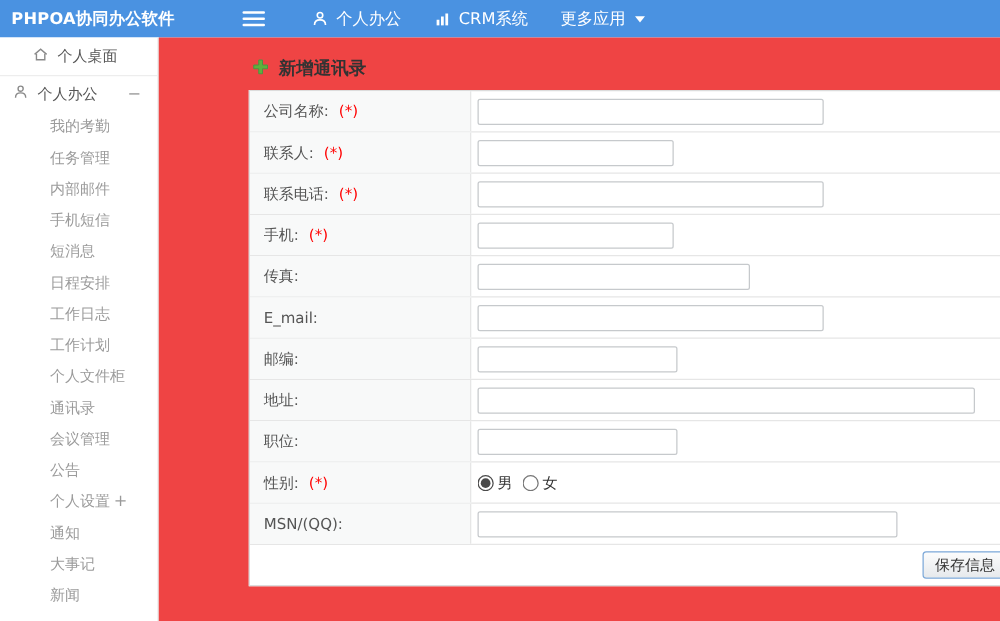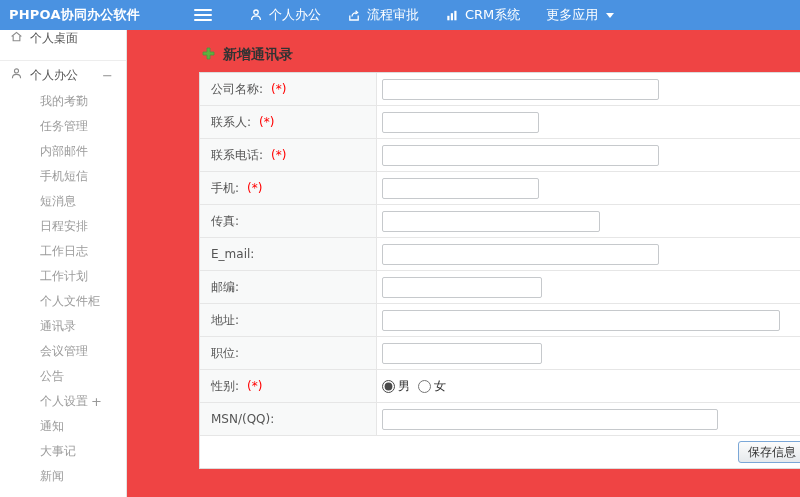--- a/index.html
+++ b/index.html
@@ -12,21 +12,21 @@
   .hamburger .bar{height:2px;background:#fff;margin:3px 0;border-radius:1px;}
   .topnav{display:flex;margin-left:24px;}
   .nav-item{display:flex;align-items:center;gap:6px;padding:0 13px;font-size:13px;
     height:30px;cursor:pointer;white-space:nowrap;}
   .nav-item svg{display:block;}
   .caret{width:0;height:0;border-left:4px solid transparent;border-right:4px solid transparent;
     border-top:5px solid #fff;margin-left:2px;}
   
   .main-row{display:flex;height:467px;}
   .sidebar{width:127px;box-sizing:border-box;background:#fff;border-right:1px solid #e3e3e3;}
-  .side-item-top{height:30px;display:flex;gap:7px;padding-left:10px;
+  .side-item-top{height:30px;display:flex;align-items:center;gap:7px;padding-left:26px;
     color:#555;font-size:12px;border-bottom:1px solid #ededed;cursor:pointer;}
   .side-section{height:28px;display:flex;align-items:center;gap:7px;padding-left:10px;
     color:#555;font-size:12px;position:relative;cursor:pointer;}
   .side-toggle{position:absolute;right:13px;color:#999;font-size:13px;cursor:pointer;}
   .side-sub{list-style:none;margin:0;padding:0 0 0 40px;}
   .side-sub li{height:25px;line-height:25px;font-size:12px;color:#9b9b9b;position:relative;
     cursor:pointer;white-space:nowrap;}
   .expand-toggle{position:absolute;right:24px;color:#999;font-size:13px;cursor:pointer;}
   
   .content{flex:1;background:#ef4444;position:relative;}
@@ -65,30 +65,20 @@
       <span>
         <svg width="14" height="14" viewBox="0 0 14 14" fill="none" stroke="#fff" stroke-width="1.3">
           <circle cx="7" cy="4.2" r="2.2"></circle>
           <path d="M2.6 12c0-2.8 2-4.1 4.4-4.1s4.4 1.3 4.4 4.1"></path>
         </svg>
       </span>
       <span>个人办公</span>
     </div>
     <div class="nav-item">
       <span>
-        <svg width="14" height="14" viewBox="0 0 14 14" fill="none" stroke="#fff" stroke-width="1.3">
-          <path d="M2.8 7.5v4.5h8.4V7.5"></path>
-          <path d="M5 8.5C5 5.5 7.5 4.5 9.5 5.2"></path>
-          <path d="M8.6 2.8l2 1.8-2.2 1.4" stroke-width="1.2"></path>
-        </svg>
-      </span>
-      <span>流程审批</span>
-    </div>
-    <div class="nav-item">
-      <span>
         <svg width="14" height="14" viewBox="0 0 14 14" fill="#fff">
           <rect x="2.3" y="7.8" width="2.2" height="4.5"></rect>
           <rect x="5.8" y="5.2" width="2.2" height="7.1"></rect>
           <rect x="9.3" y="2.8" width="2.2" height="9.5"></rect>
         </svg>
       </span>
       <span>CRM系统</span>
     </div>
     <div class="nav-item">
       <span>更多应用</span>

